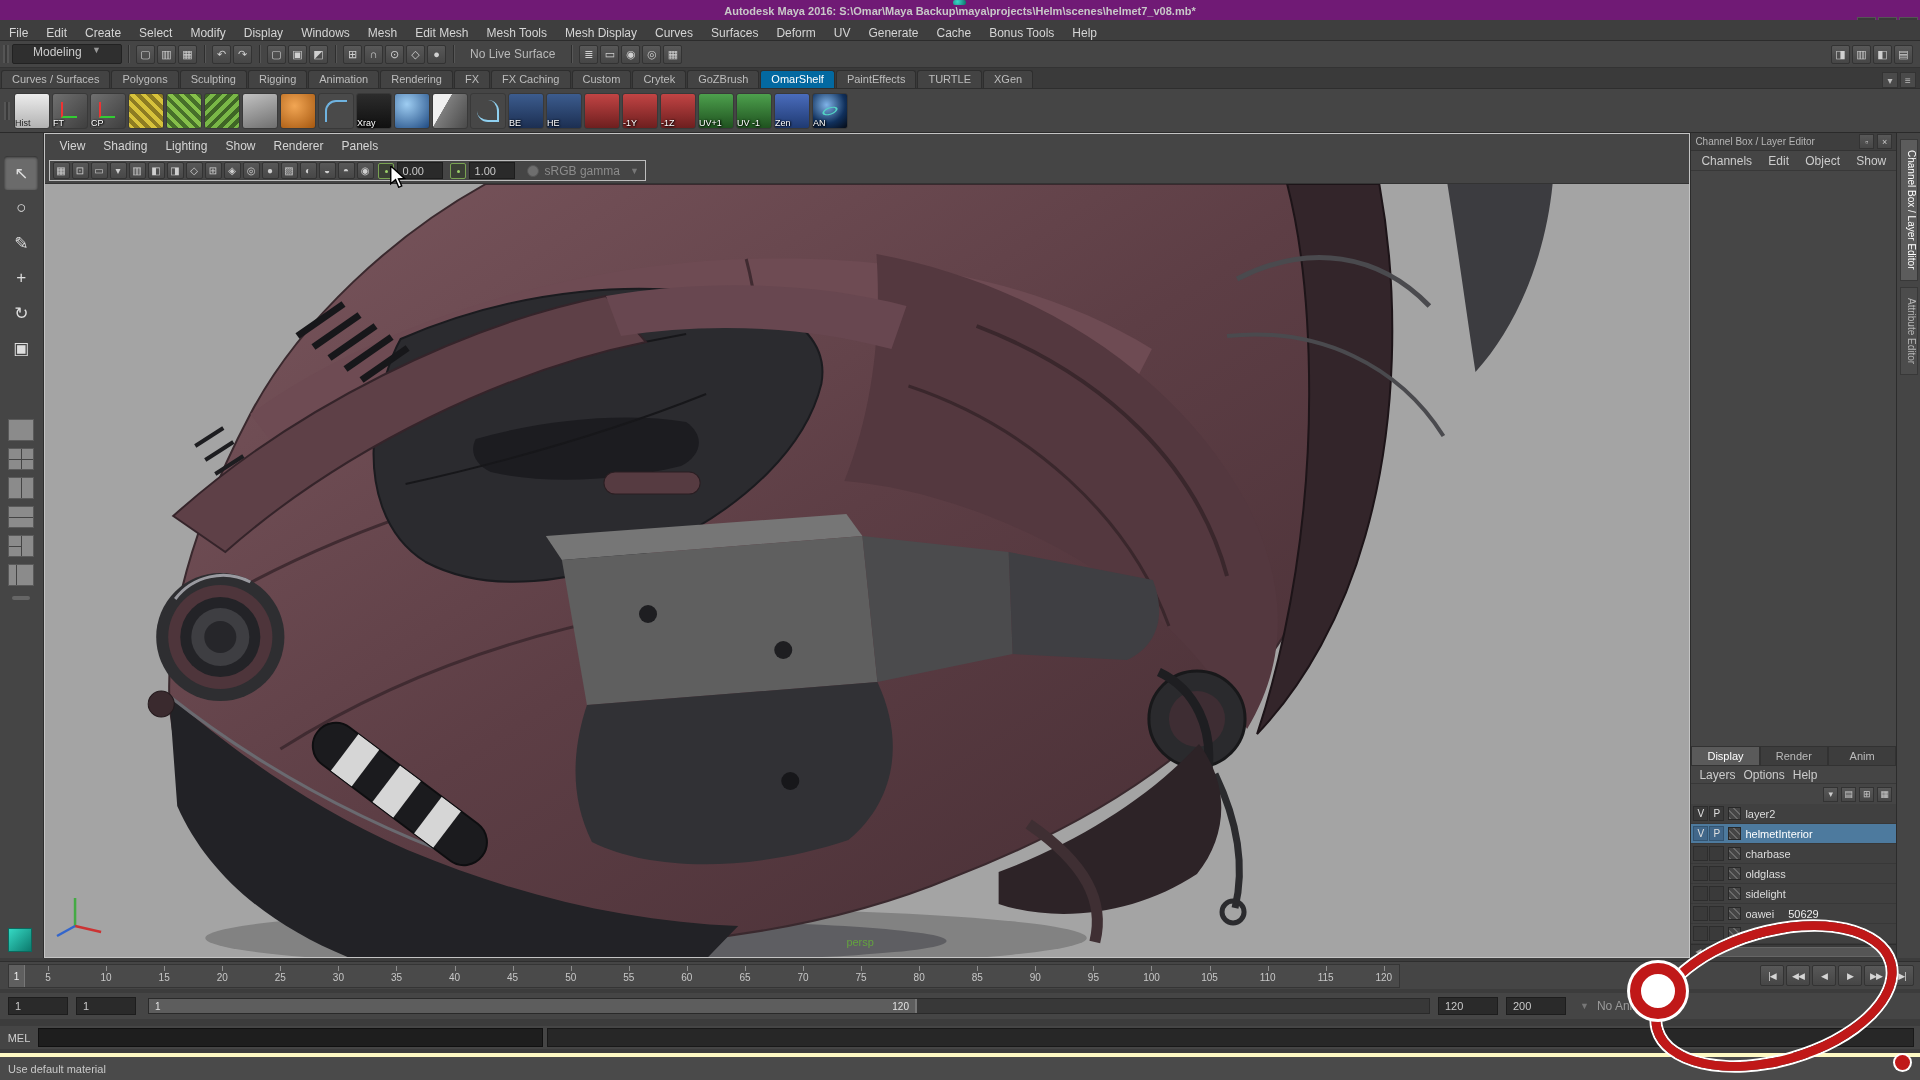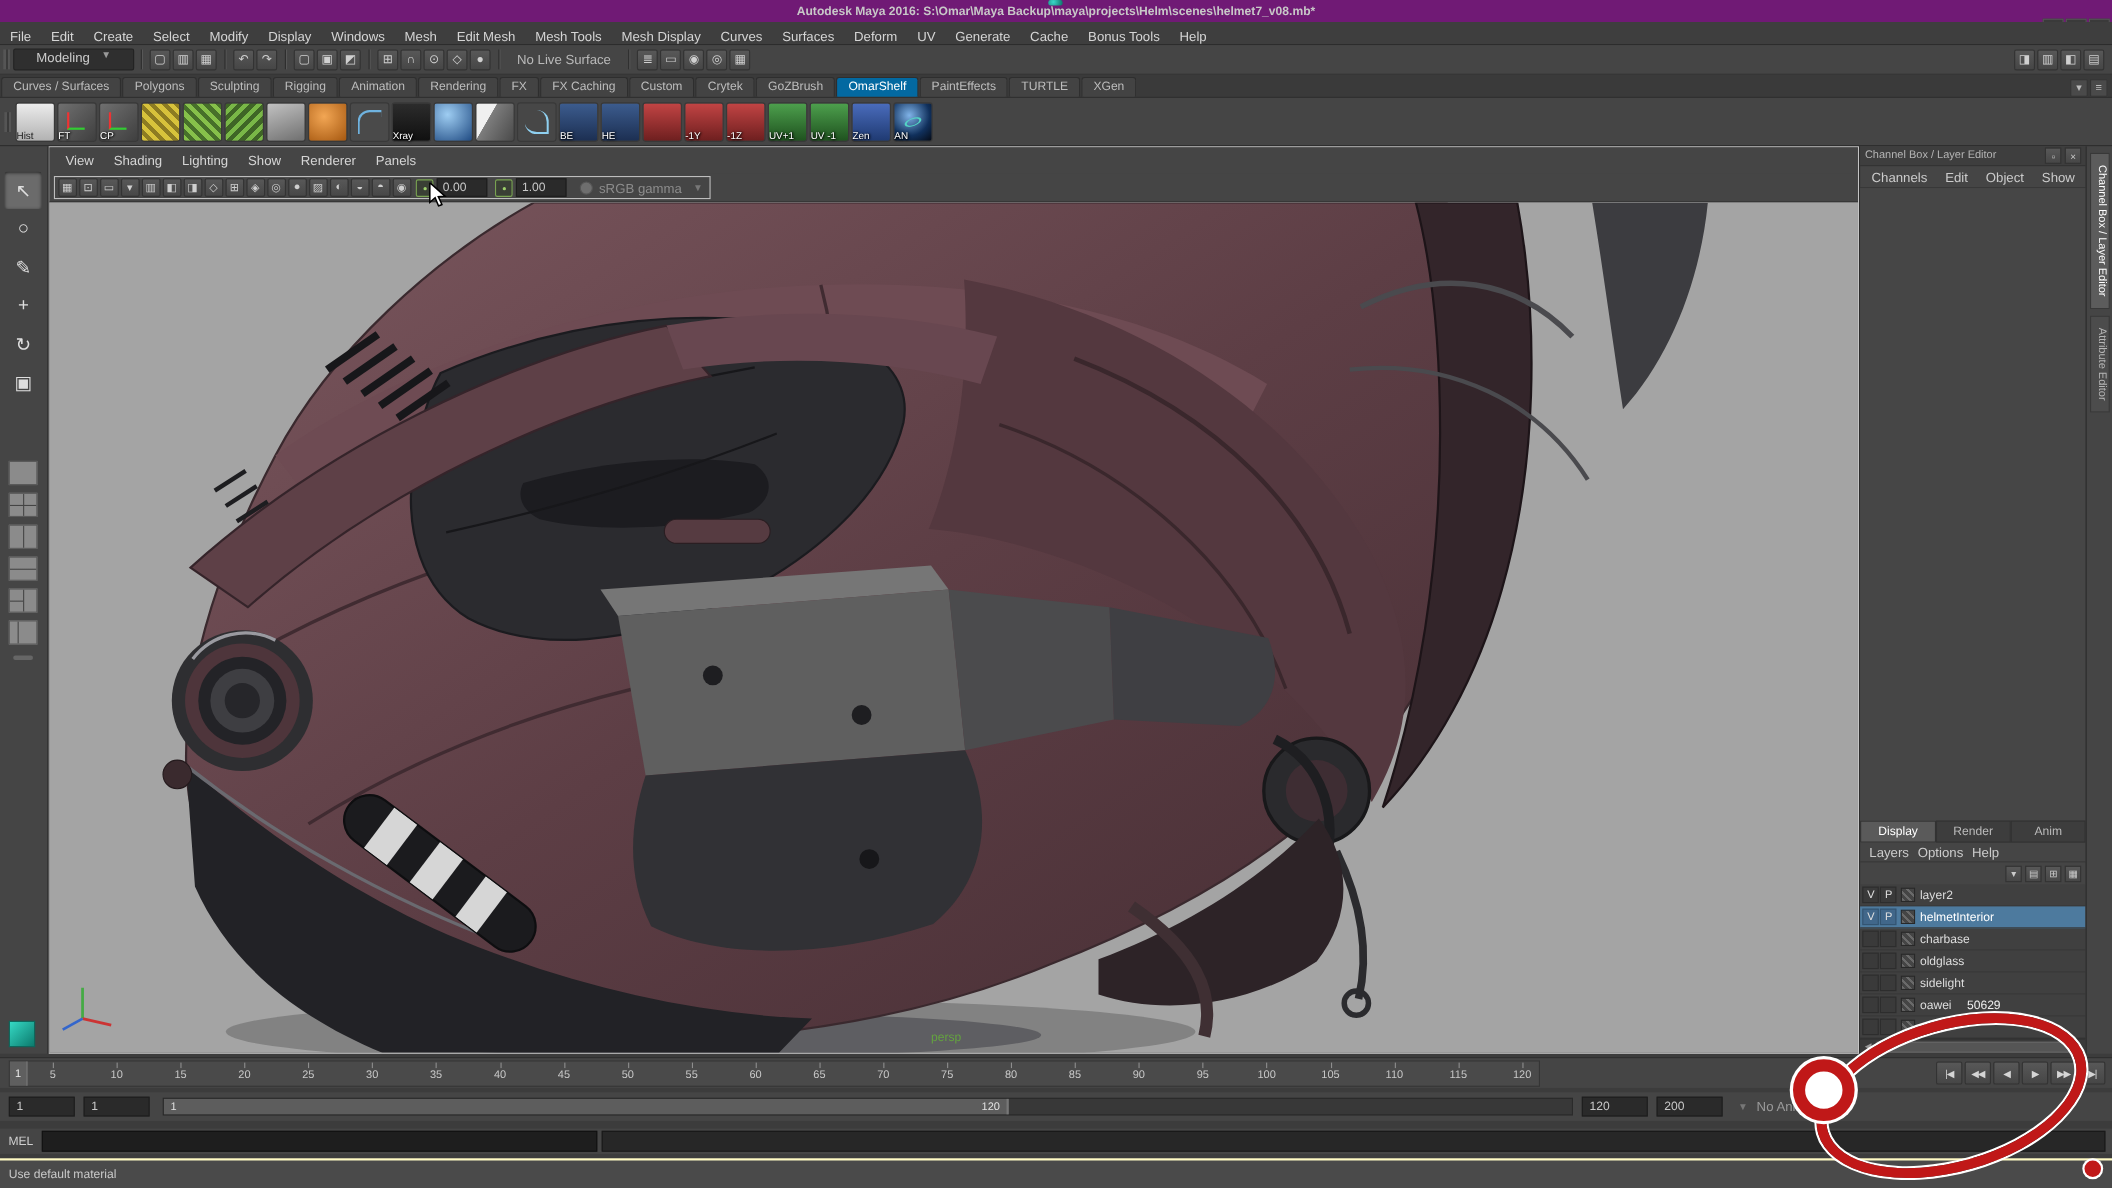--- a/index.html
+++ b/index.html
@@ -199,21 +199,21 @@
 
   
   #cmdline{position:absolute;left:0;top:1026px;width:100%;height:23px;background:#454545;
            display:flex;align-items:center;}
   #mel-label{width:38px;text-align:center;color:#cfcfcf;font-size:11px;}
   #mel-input{width:505px;height:19px;background:#1e1e1e;border:1px solid #111;}
   #mel-output{flex:1;height:19px;background:#272727;border:1px solid #191919;margin:0 6px 0 4px;}
 
   
   #helpline{position:absolute;left:0;top:1053px;width:100%;height:27px;background:#4a4a4a;
-            border-top:2px solid #fef9c3;display:flex;align-items:center;padding-left:8px;
+            border-top:4px solid #fef9c3;display:flex;align-items:center;padding-left:8px;
             color:#c9c9c9;font-size:11px;}
 
   
   #logo{position:absolute;left:1628px;top:915px;width:292px;height:165px;z-index:40;}
   #logo .orbit{position:absolute;left:20px;top:12px;width:252px;height:138px;border:9px solid #c01818;
         border-radius:50%;transform:rotate(-16deg);box-shadow:0 0 0 2px #fff,inset 0 0 0 2px #fff;}
   #logo .planet{position:absolute;left:2px;top:48px;width:56px;height:56px;border-radius:50%;
         background:#fff;border:11px solid #c01818;box-shadow:0 0 0 3px #fff,inset 0 0 0 3px #fff;}
   #logo .txt{position:absolute;left:58px;top:22px;width:210px;text-align:center;}
   .atv-big{font-size:37px;font-weight:bold;color:#c01818;line-height:.92;letter-spacing:1px;

